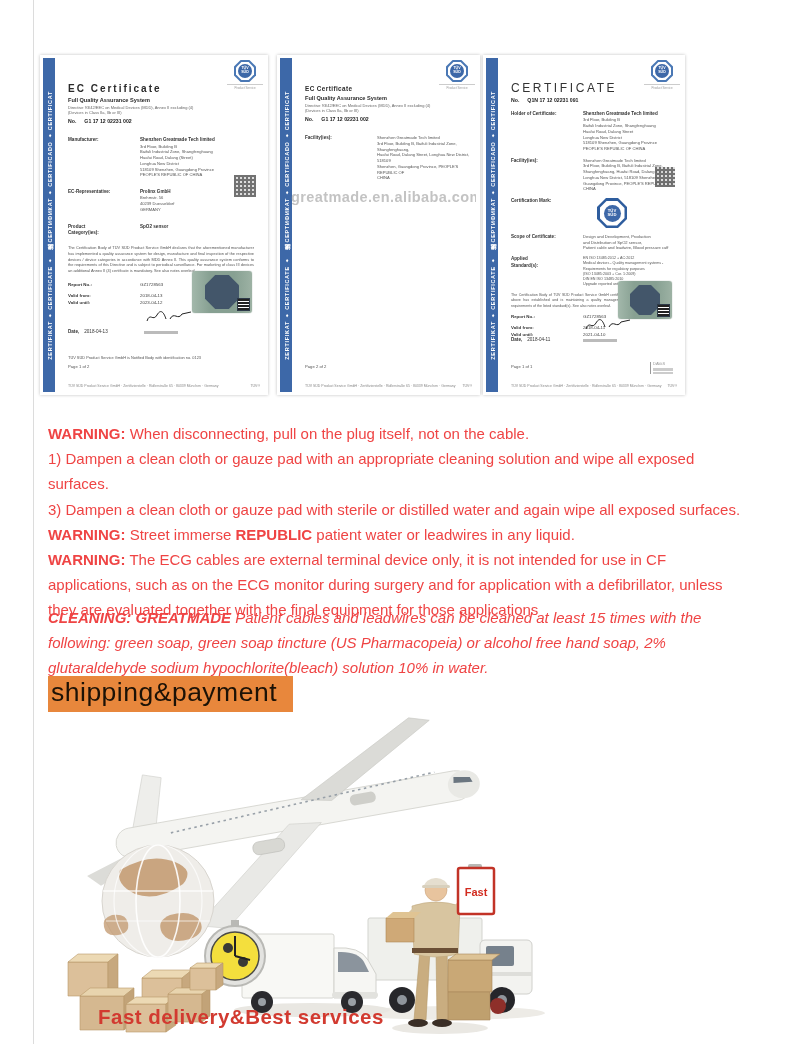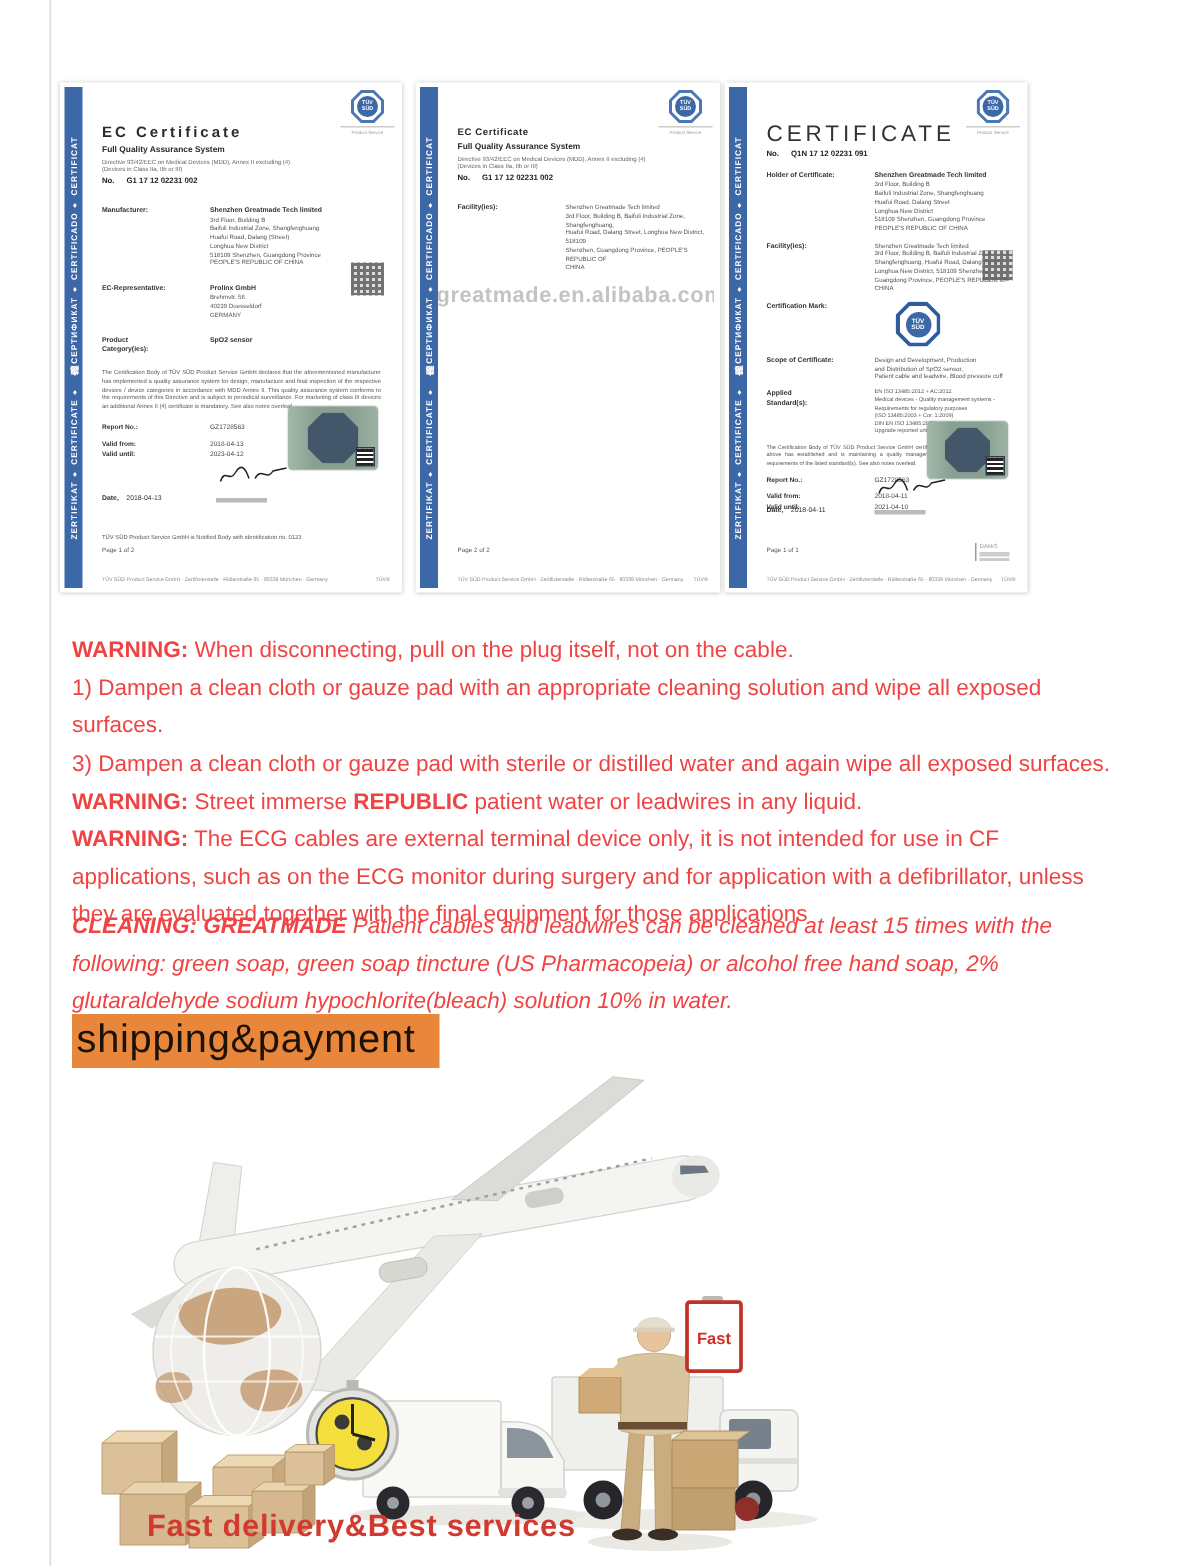--- a/index.html
+++ b/index.html
@@ -25,21 +25,21 @@
   .octa-i{position:absolute;inset:2px;background:#fff;
         clip-path:polygon(30% 0,70% 0,100% 30%,100% 70%,70% 100%,30% 100%,0 70%,0 30%);
         display:flex;align-items:center;justify-content:center;}
   .tuvcirc{width:14px;height:14px;border-radius:50%;background:#3d68a8;color:#fff;
         font-size:3.6px;font-weight:bold;line-height:1.05;display:flex;align-items:center;
         justify-content:center;text-align:center;white-space:pre-line;}
   .logosub{font-size:3px;color:#999;margin-top:2px;border-top:.5px solid #ccc;padding-top:1px;}
 
   .c-title{margin-top:24px;font-size:10px;font-weight:bold;letter-spacing:2px;color:#2a2a2a;}
   .c-title.small{font-size:6.4px;letter-spacing:.4px;margin-top:26px;}
-  .c-title.wide{font-size:15px;letter-spacing:2.6px;font-weight:normal;color:#333;margin-top:22px;}
+  .c-title.wide{font-size:12px;letter-spacing:2.6px;font-weight:normal;color:#333;margin-top:22px;}
   .c-sub{margin-top:3px;font-size:5.6px;font-weight:bold;color:#2a2a2a;}
   .c-dir{margin-top:1.5px;font-size:4px;color:#666;line-height:1.35;}
   .c-no{margin-top:3px;font-size:5.2px;font-weight:bold;color:#222;}
   .c-no .no-v{margin-left:8px;}
   .crow{display:flex;font-size:4.6px;line-height:1.4;}
   .clbl{width:72px;flex:none;font-weight:bold;color:#333;white-space:pre-line;}
   .cval{flex:1;}
   .vname{font-weight:bold;color:#333;font-size:4.6px;}
   .vaddr{font-size:4.1px;color:#555;line-height:1.4;}
   .mt14{margin-top:13px;} .mt12{margin-top:11px;} .mt8{margin-top:8px;}

